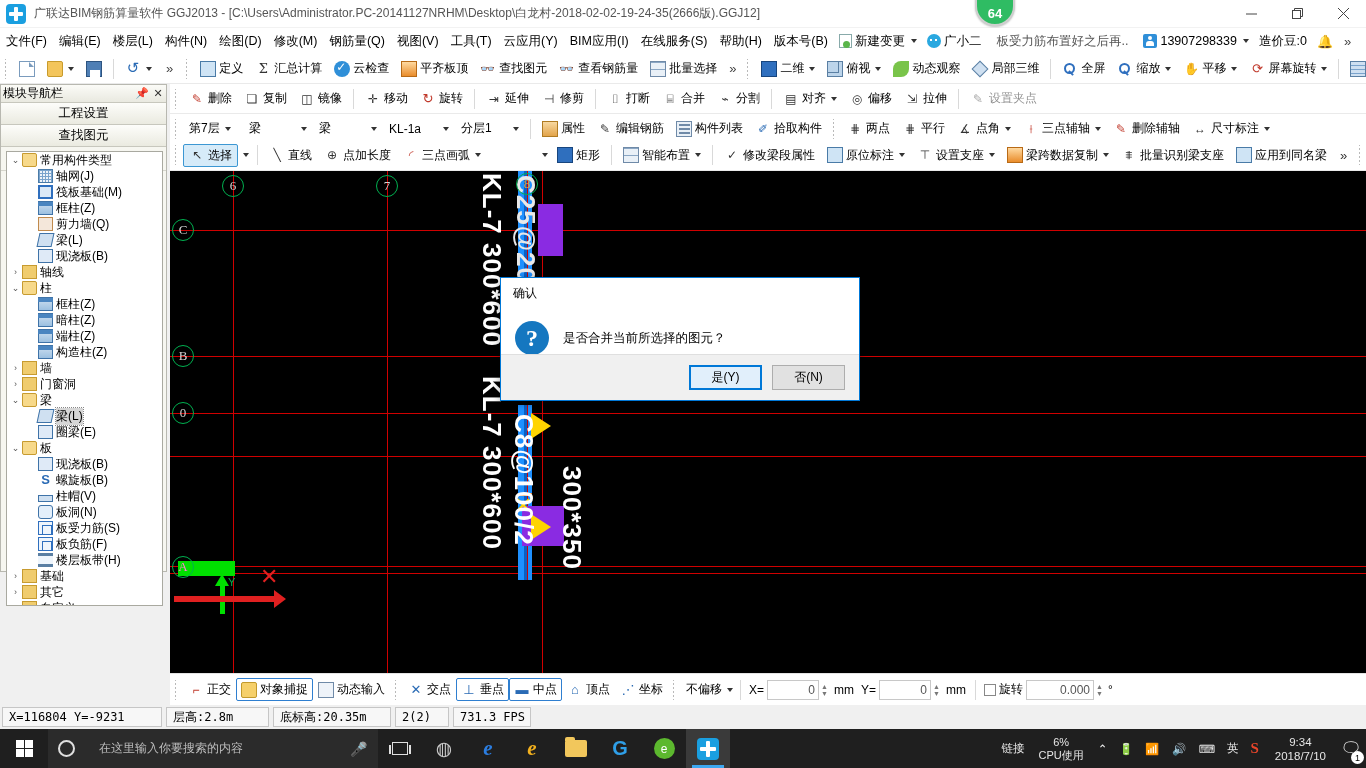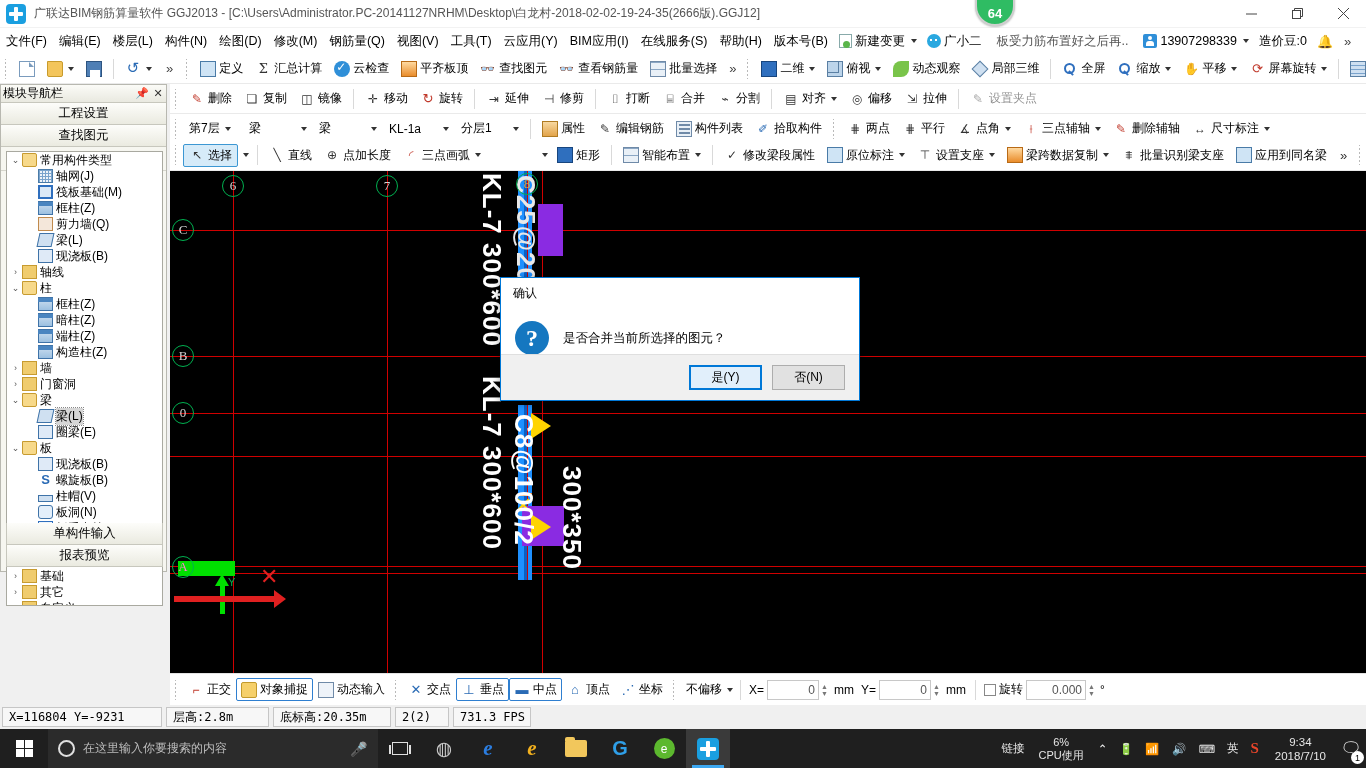--- a/index.html
+++ b/index.html
@@ -207,21 +207,21 @@
   .statusbar{position:absolute;left:0;top:705px;width:1366px;height:24px;background:#f0f0f0;
     display:flex;align-items:center;font-size:12px;font-family:"DejaVu Sans Mono","Liberation Mono",monospace;}
   .scell{height:20px;border:1px solid #c6c6c6;background:#f7f7f7;display:flex;align-items:center;
     padding:0 6px;margin-right:4px;white-space:nowrap;}
 
   
   .taskbar{position:absolute;left:0;top:729px;width:1366px;height:39px;background:#1f1f1f;display:flex;align-items:center;}
   .startbtn{width:48px;height:39px;display:flex;align-items:center;justify-content:center;}
   .winlogo{width:17px;height:17px;display:grid;grid-template-columns:8px 8px;grid-template-rows:8px 8px;gap:1px;}
   .winlogo span{background:#fff;display:block;}
-  .searchbox{width:330px;height:39px;background:#2b2b2b;display:flex;align-items:center;gap:8px;padding:0 10px;}
+  .searchbox{width:330px;height:39px;background:#2b2b2b;display:flex;align-items:center;gap:24px;padding:0 10px;}
   .srch-circ{width:17px;height:17px;border:2px solid #e0e0e0;border-radius:50%;flex:none;}
   .srch-txt{color:#bdbdbd;font-size:12px;flex:1;white-space:nowrap;}
   .mic{color:#d0d0d0;font-size:14px;}
   .tbico{width:44px;height:39px;display:flex;align-items:center;justify-content:center;position:relative;}
   .tbico.active{background:#3a3a3a;}
   .tbico.active:after{content:"";position:absolute;left:6px;bottom:0;width:32px;height:3px;background:#3da7f0;}
   .taskv{width:16px;height:13px;border:1.5px solid #e0e0e0;position:relative;}
   .taskv:before{content:"";position:absolute;left:-4px;top:2px;width:2px;height:9px;background:#e0e0e0;}
   .taskv:after{content:"";position:absolute;right:-4px;top:2px;width:2px;height:9px;background:#e0e0e0;}
   .ico360{color:#c9c9c9;font-size:19px;}
@@ -794,24 +794,20 @@
           <span class="ticon f-closed"></span>
           <span class="tlabel">其它</span>
         </div>
         <div class="tnode">
           <span class="ind" style="width: 2px;"></span>
           <span class="exp">›</span>
           <span class="ticon f-closed"></span>
           <span class="tlabel">自定义</span>
         </div>
       </div>
-    <div class="nav-foot">
-      <div class="nav-btn">单构件输入</div>
-      <div class="nav-btn">报表预览</div>
-    </div>
   </div>
 
   <div class="canvas">
 
     <div class="gl glh" style="top:59px;"></div>
     <div class="gl glh" style="top:185px;"></div>
     <div class="gl glh" style="top:242px;"></div>
     <div class="gl glh" style="top:285px;"></div>
     <div class="gl glh" style="top:395px;"></div>
     <div class="gl glh" style="top:402px;"></div>
@@ -925,21 +921,21 @@
     <div class="spinarrows">
         <span>▲</span>
         <span>▼</span>
       </div>
     <span style="padding:0 4px;">mm</span>
     <div class="tsep"></div>
     <div class="sel-off">
       <span class="cbx"></span>
       <span>旋转</span>
     </div>
-    <div class="spin" style="width:60px;">0.000</div>
+    <div class="spin" style="width:68px;">0.000</div>
     <div class="spinarrows">
         <span>▲</span>
         <span>▼</span>
       </div>
     <span style="padding:0 3px;">°</span>
   </div>
 
   <div class="statusbar">
     <div class="scell" style="width:160px;margin-left:2px;">X=116804  Y=-9231</div>
     <div class="scell" style="width:103px;">层高:2.8m</div>

